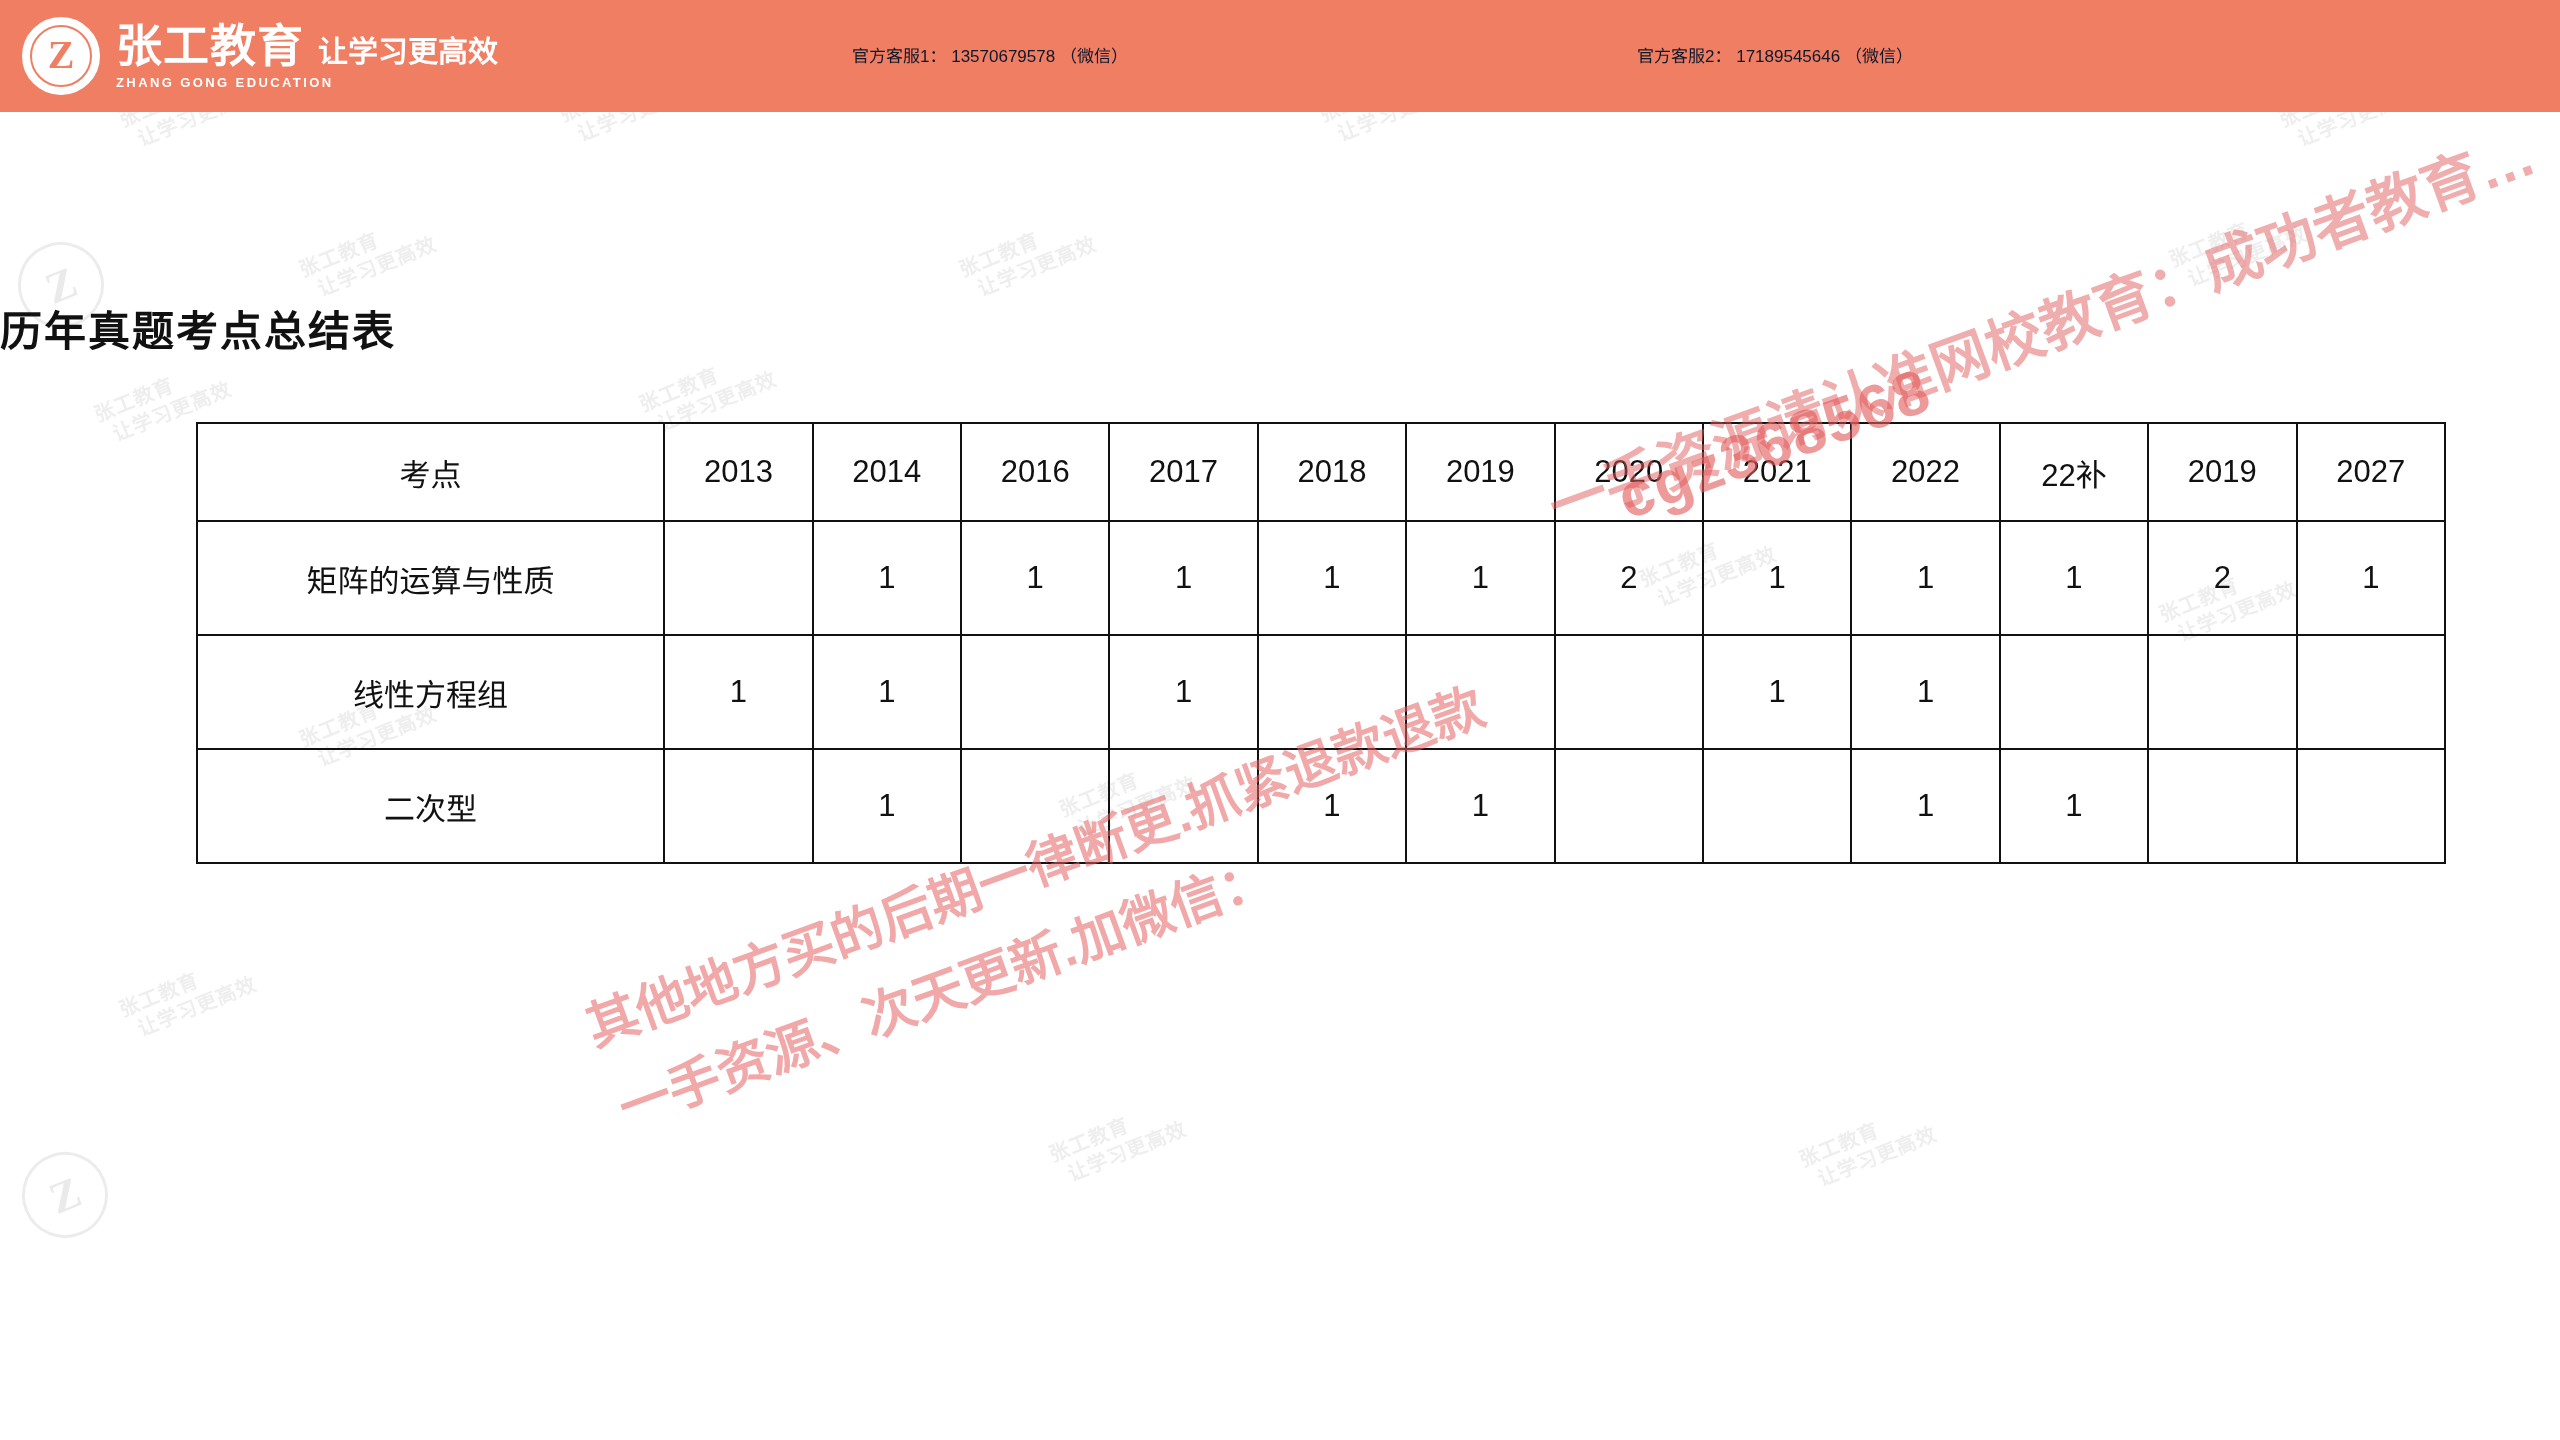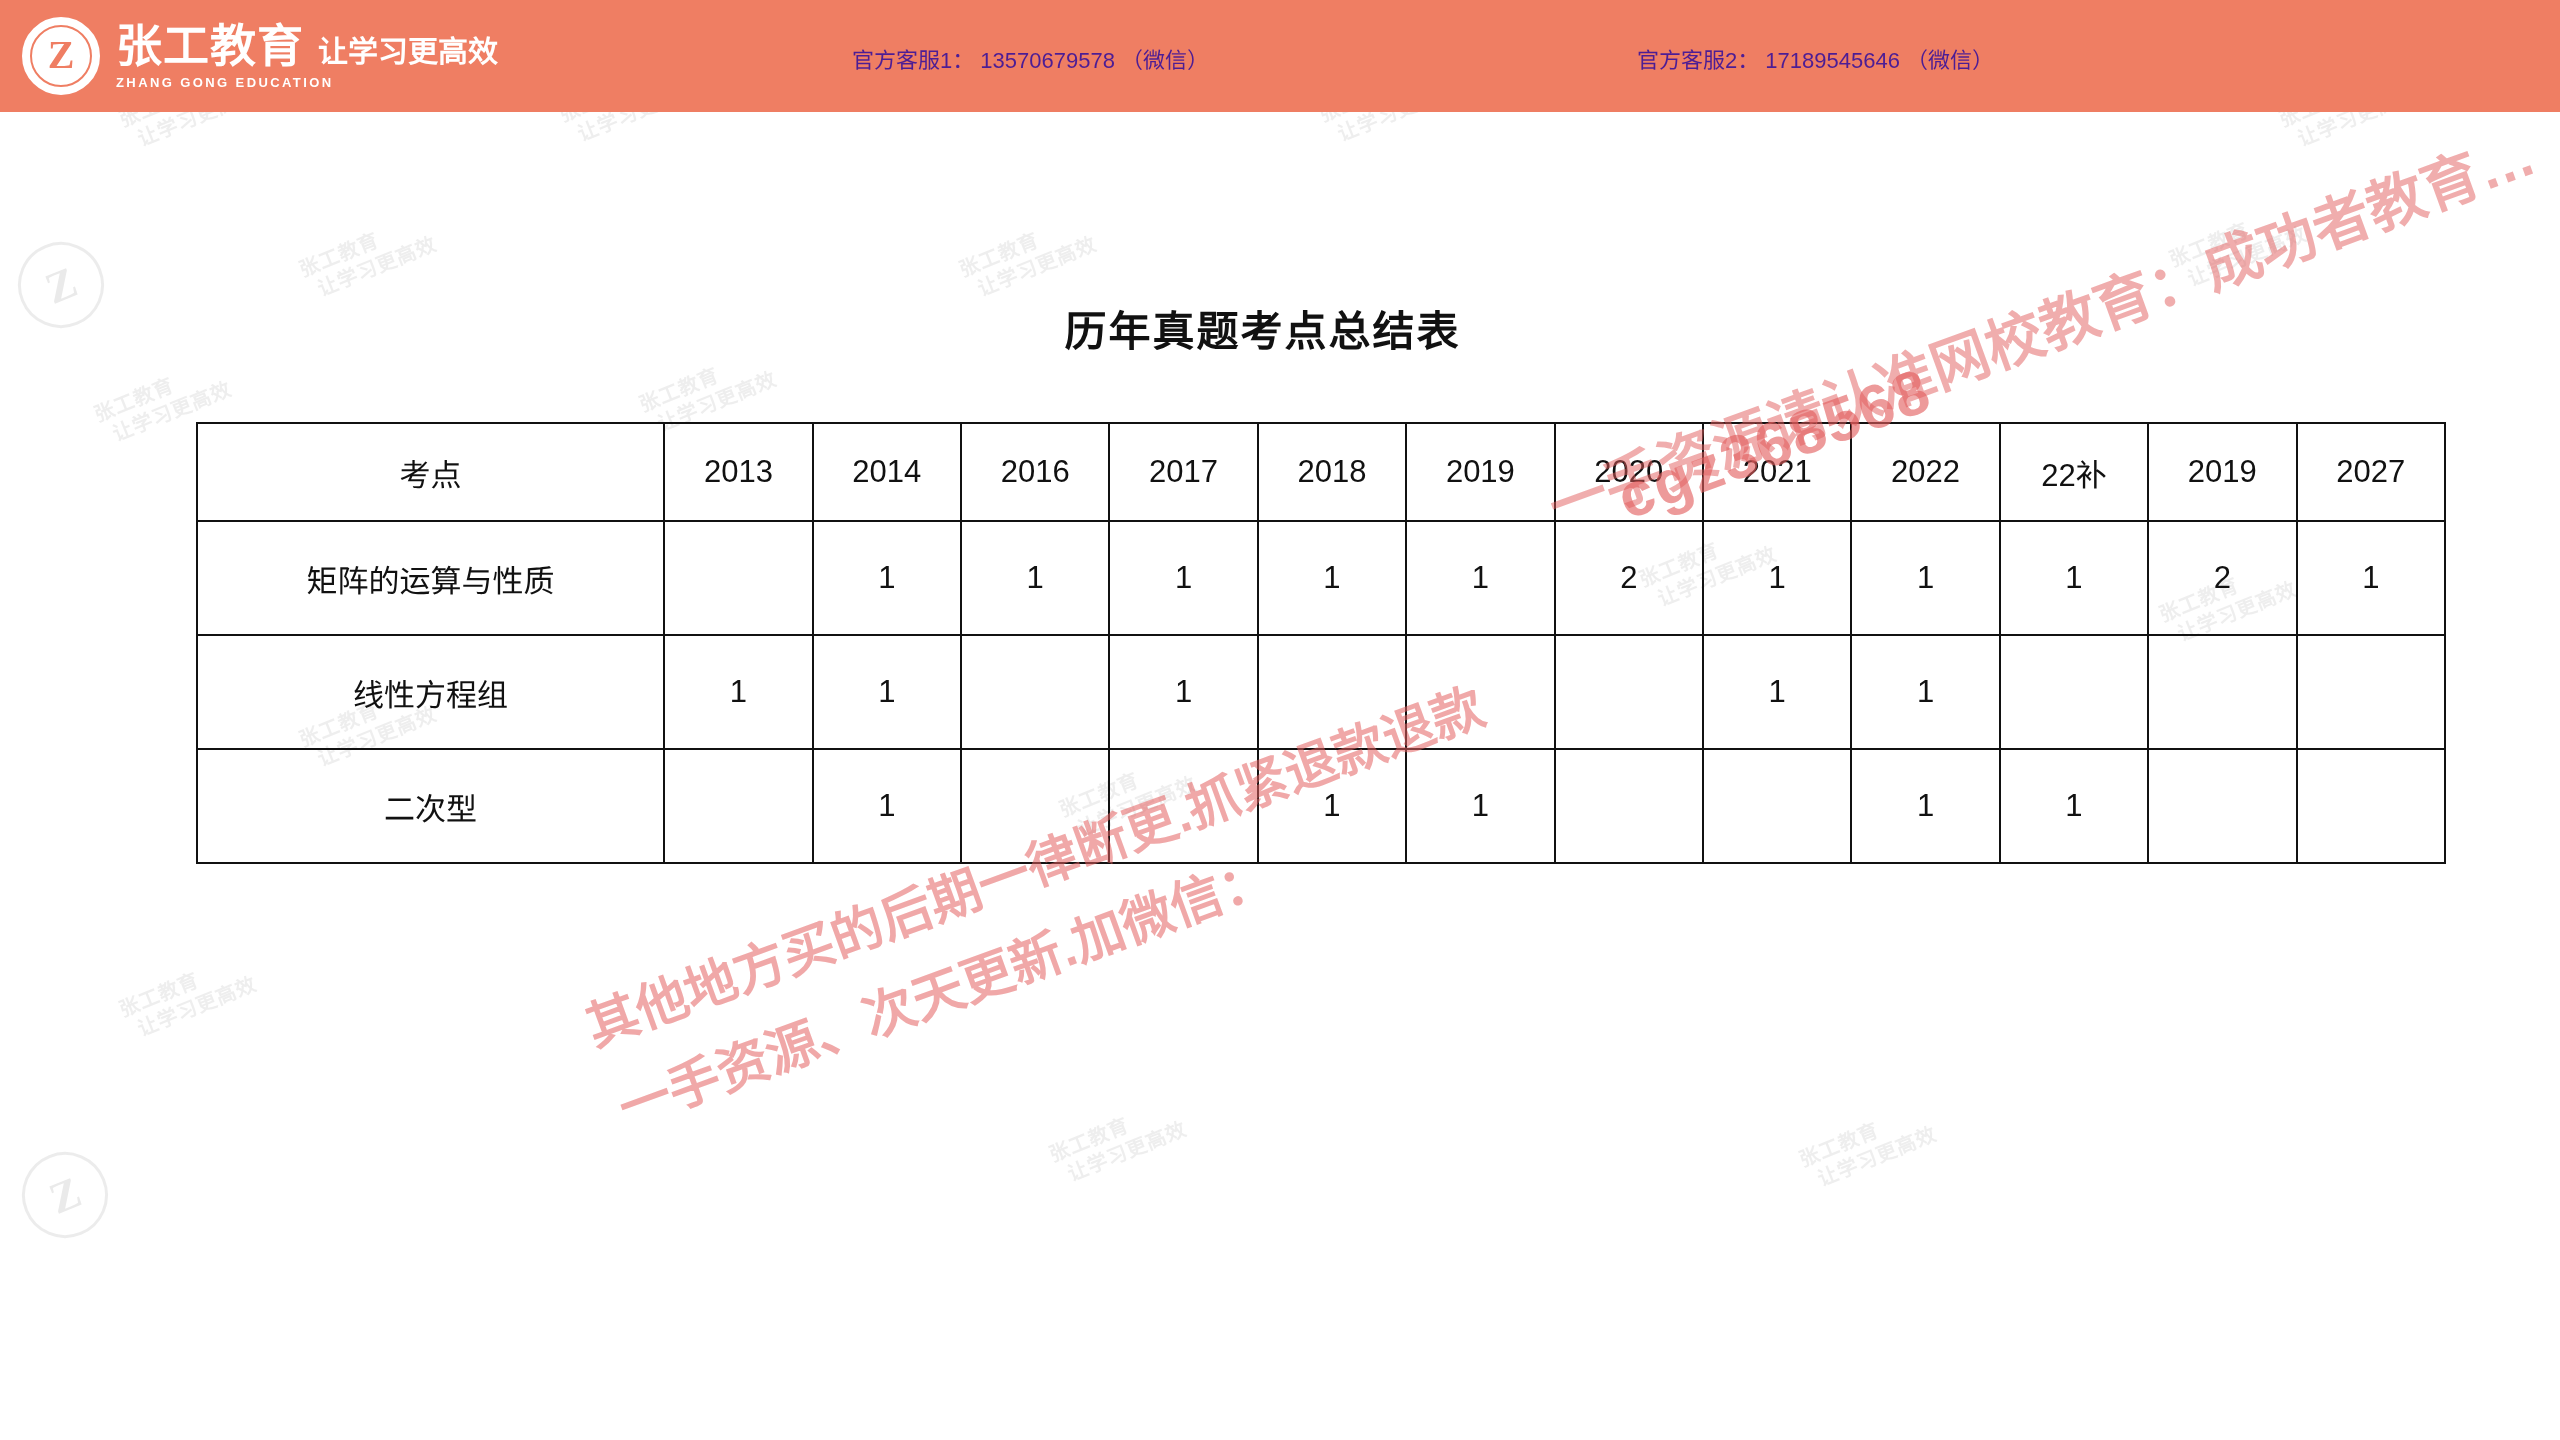--- a/index.html
+++ b/index.html
@@ -86,42 +86,41 @@
     line-height: 1.05;
   }
   .brand-en {
     color: #ffffff;
     font-size: 13px;
     letter-spacing: 2.4px;
     margin-top: 5px;
     font-weight: bold;
   }
   .contact {
-    color: #4c1d95;
-    font-size: 22px;
+    color: #0f172a;
+    font-size: 17px;
     white-space: nowrap;
   }
   .contact-1 { position: absolute; left: 852px; top: 42px; }
   .contact-2 { position: absolute; left: 1637px; top: 42px; }
 
   
   .sheet {
     position: absolute;
     left: 0; top: 112px;
     width: 2560px;
     height: 1328px;
     background: #ffffff;
     overflow: hidden;
   }
   .doc-title {
     position: absolute;
     left: 0;
     top: 185px;
     width: 2525px;
-    text-align: center;
     font-size: 42px;
     font-weight: bold;
     letter-spacing: 2px;
     color: #111111;
   }
 
   
   .table-wrap {
     position: absolute;
     left: 196px;

